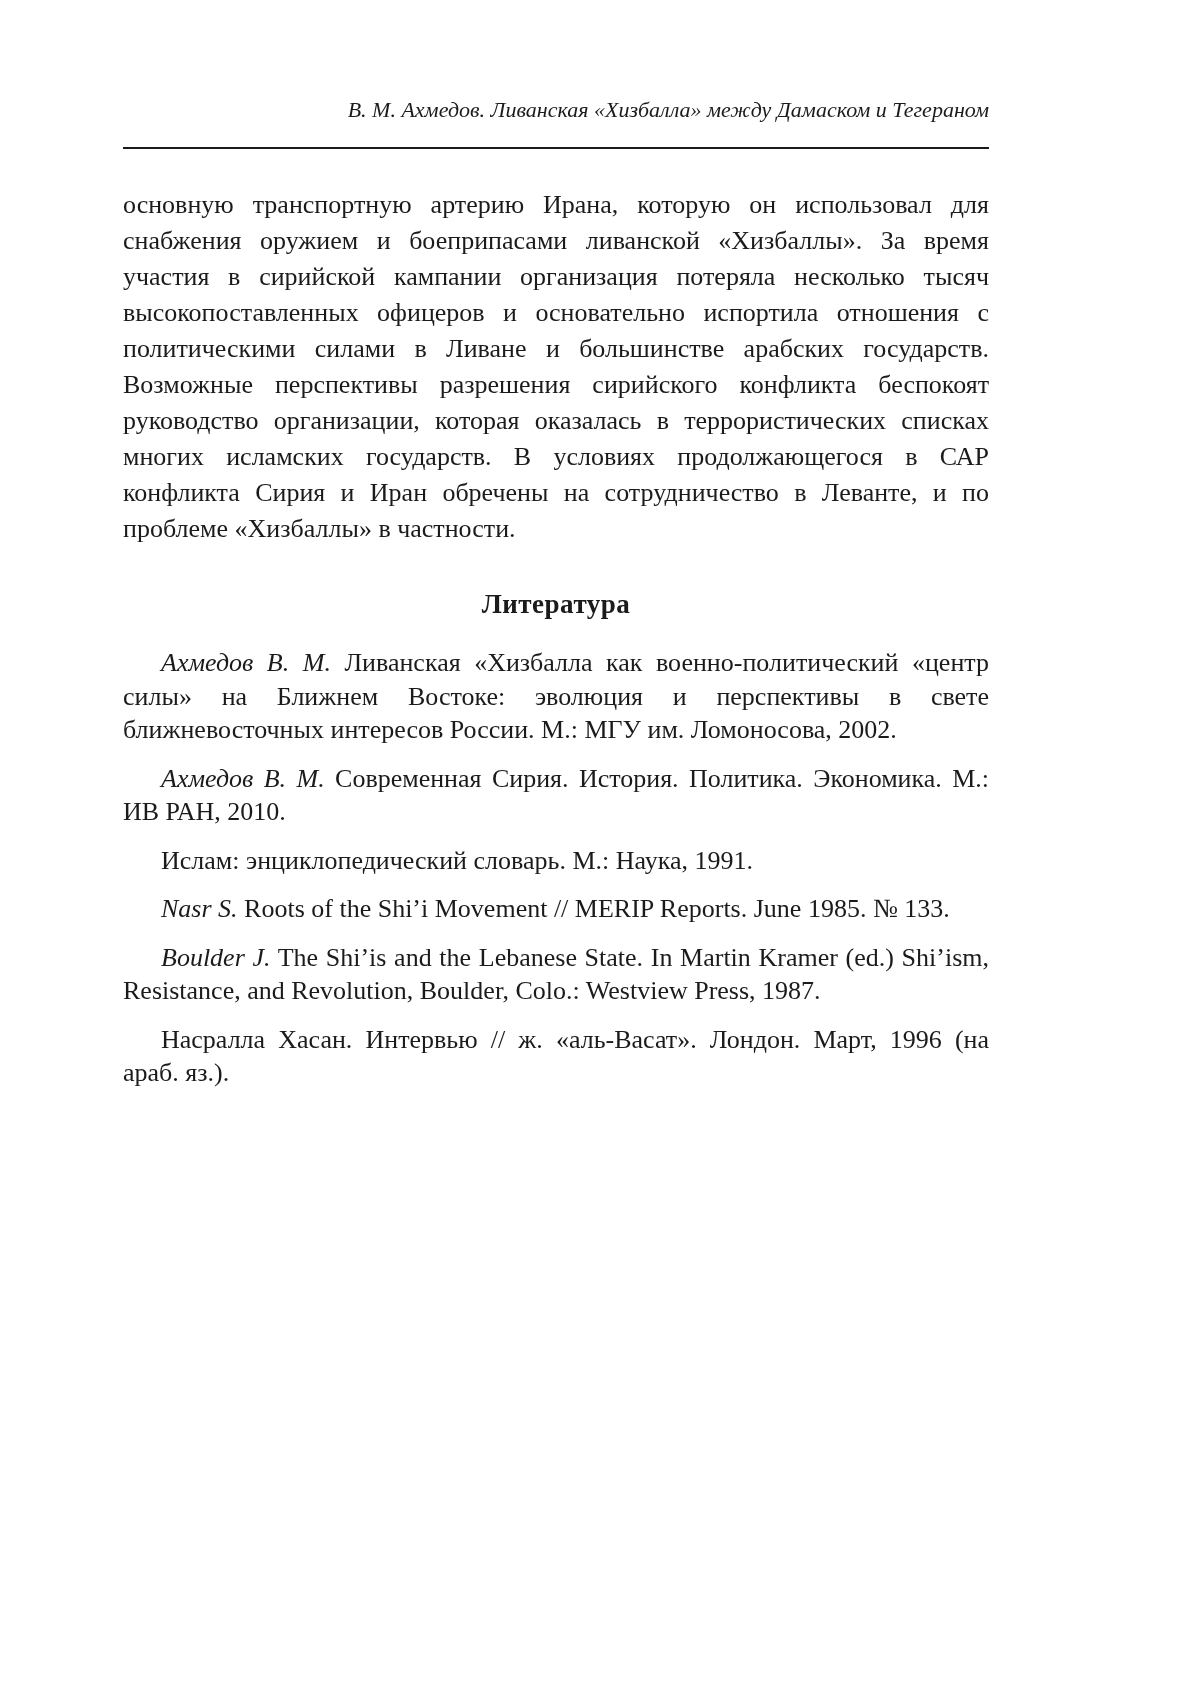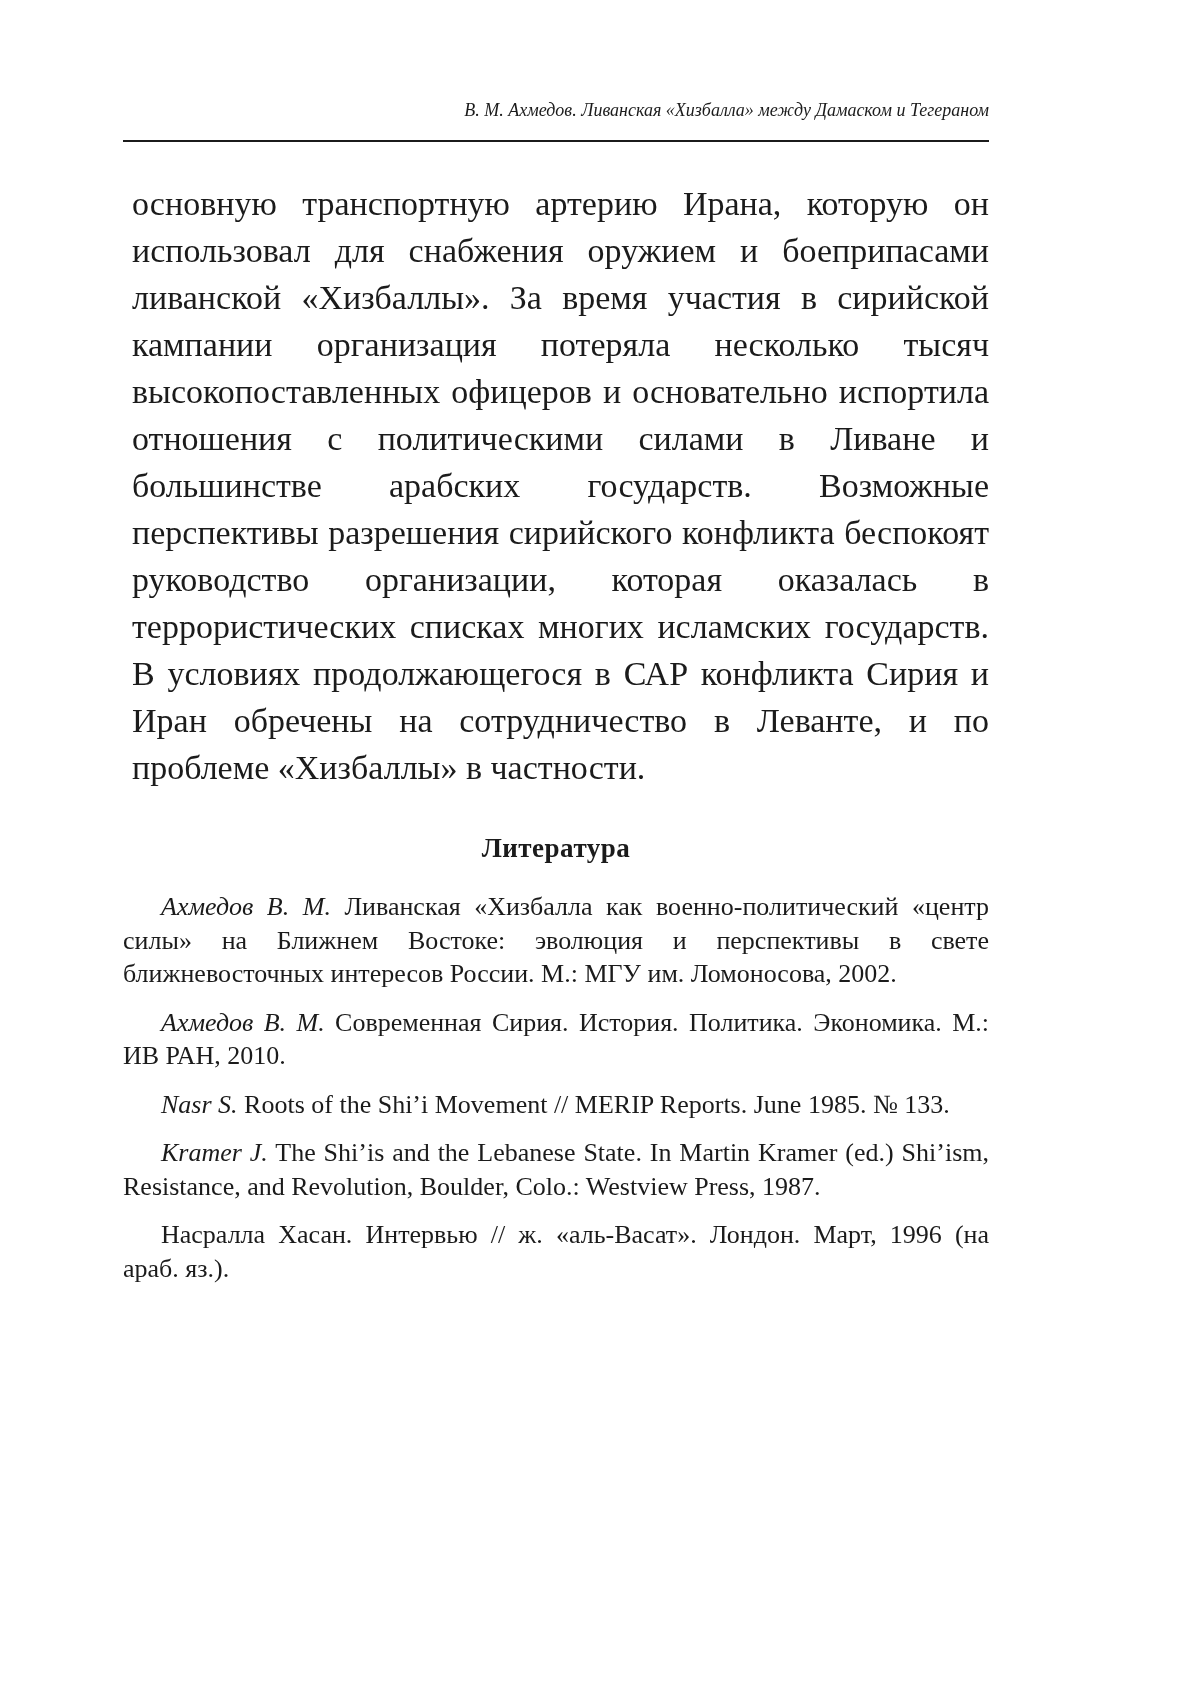--- a/index.html
+++ b/index.html
@@ -19,31 +19,31 @@
     overflow: hidden;
   }
   .content {
     position: absolute;
     left: 123px;
     top: 97px;
     width: 866px;
   }
   .running-header {
     font-style: italic;
-    font-size: 18px;
+    font-size: 22px;
     line-height: 26px;
     text-align: right;
-    padding-bottom: 17px;
+    padding-bottom: 24px;
     border-bottom: 2px solid #1b1b1b;
   }
   .body-par {
-    font-size: 34px;
-    line-height: 47px;
+    font-size: 26px;
+    line-height: 36px;
     text-align: justify;
-    margin: 38px 0 0 9px;
+    margin: 38px 0 0 0;
   }
   .section-title {
     font-size: 27px;
     font-weight: bold;
     text-align: center;
     margin: 42px 0 26px 0;
     letter-spacing: 0.5px;
   }
   .ref {
     font-size: 26px;
@@ -68,25 +68,26 @@
 
     <p class="body-par">основную транспортную артерию Ирана, которую он использовал для снабжения оружием и боеприпасами ливанской «Хизбаллы». За время участия в сирийской кампании организация потеряла несколько тысяч высокопоставленных офицеров и основательно испортила отношения с политическими силами в Ливане и большинстве арабских государств. Возможные перспективы разрешения сирийского конфликта беспокоят руководство организации, которая оказалась в террористических списках многих исламских государств. В условиях продолжающегося в САР конфликта Сирия и Иран обречены на сотрудничество в Леванте, и по проблеме «Хизбаллы» в частности.</p>
 
     <h2 class="section-title">Литература</h2>
 
     <div>
       <p class="ref"><span class="author">Ахмедов В. М.</span><span> Ливанская «Хизбалла как военно-политический «центр силы» на Ближнем Востоке: эволюция и перспективы в свете ближневосточных интересов России. М.: МГУ им. Ломоносова, 2002.</span></p>
 
       <p class="ref"><span class="author">Ахмедов В. М.</span><span> Современная Сирия. История. Политика. Экономика. М.: ИВ РАН, 2010.</span></p>
 
+      <p class="ref"><span class="author"></span><span>Ислам: энциклопедический словарь. М.: Наука, 1991.</span></p>
 
 
 
       <p class="ref"><span class="author">Nasr S.</span><span> Roots of the Shi’i Movement // MERIP Reports. June 1985. № 133.</span></p>
 
-      <p class="ref"><span class="author">Kramer J.</span><span> The Shi’is and the Lebanese State. In Martin Kramer (ed.) Shi’ism, Resistance, and Revolution, Boulder, Colo.: Westview Press, 1987.</span></p>
+      <p class="ref"><span class="author">Boulder J.</span><span> The Shi’is and the Lebanese State. In Martin Kramer (ed.) Shi’ism, Resistance, and Revolution, Boulder, Colo.: Westview Press, 1987.</span></p>
 
 
       <p class="ref"><span class="author"></span><span>Насралла Хасан. Интервью // ж. «аль-Васат». Лондон. Март, 1996 (на араб. яз.).</span></p>
     </div>
 
   </div>
 </div>
 
 </body></html>

